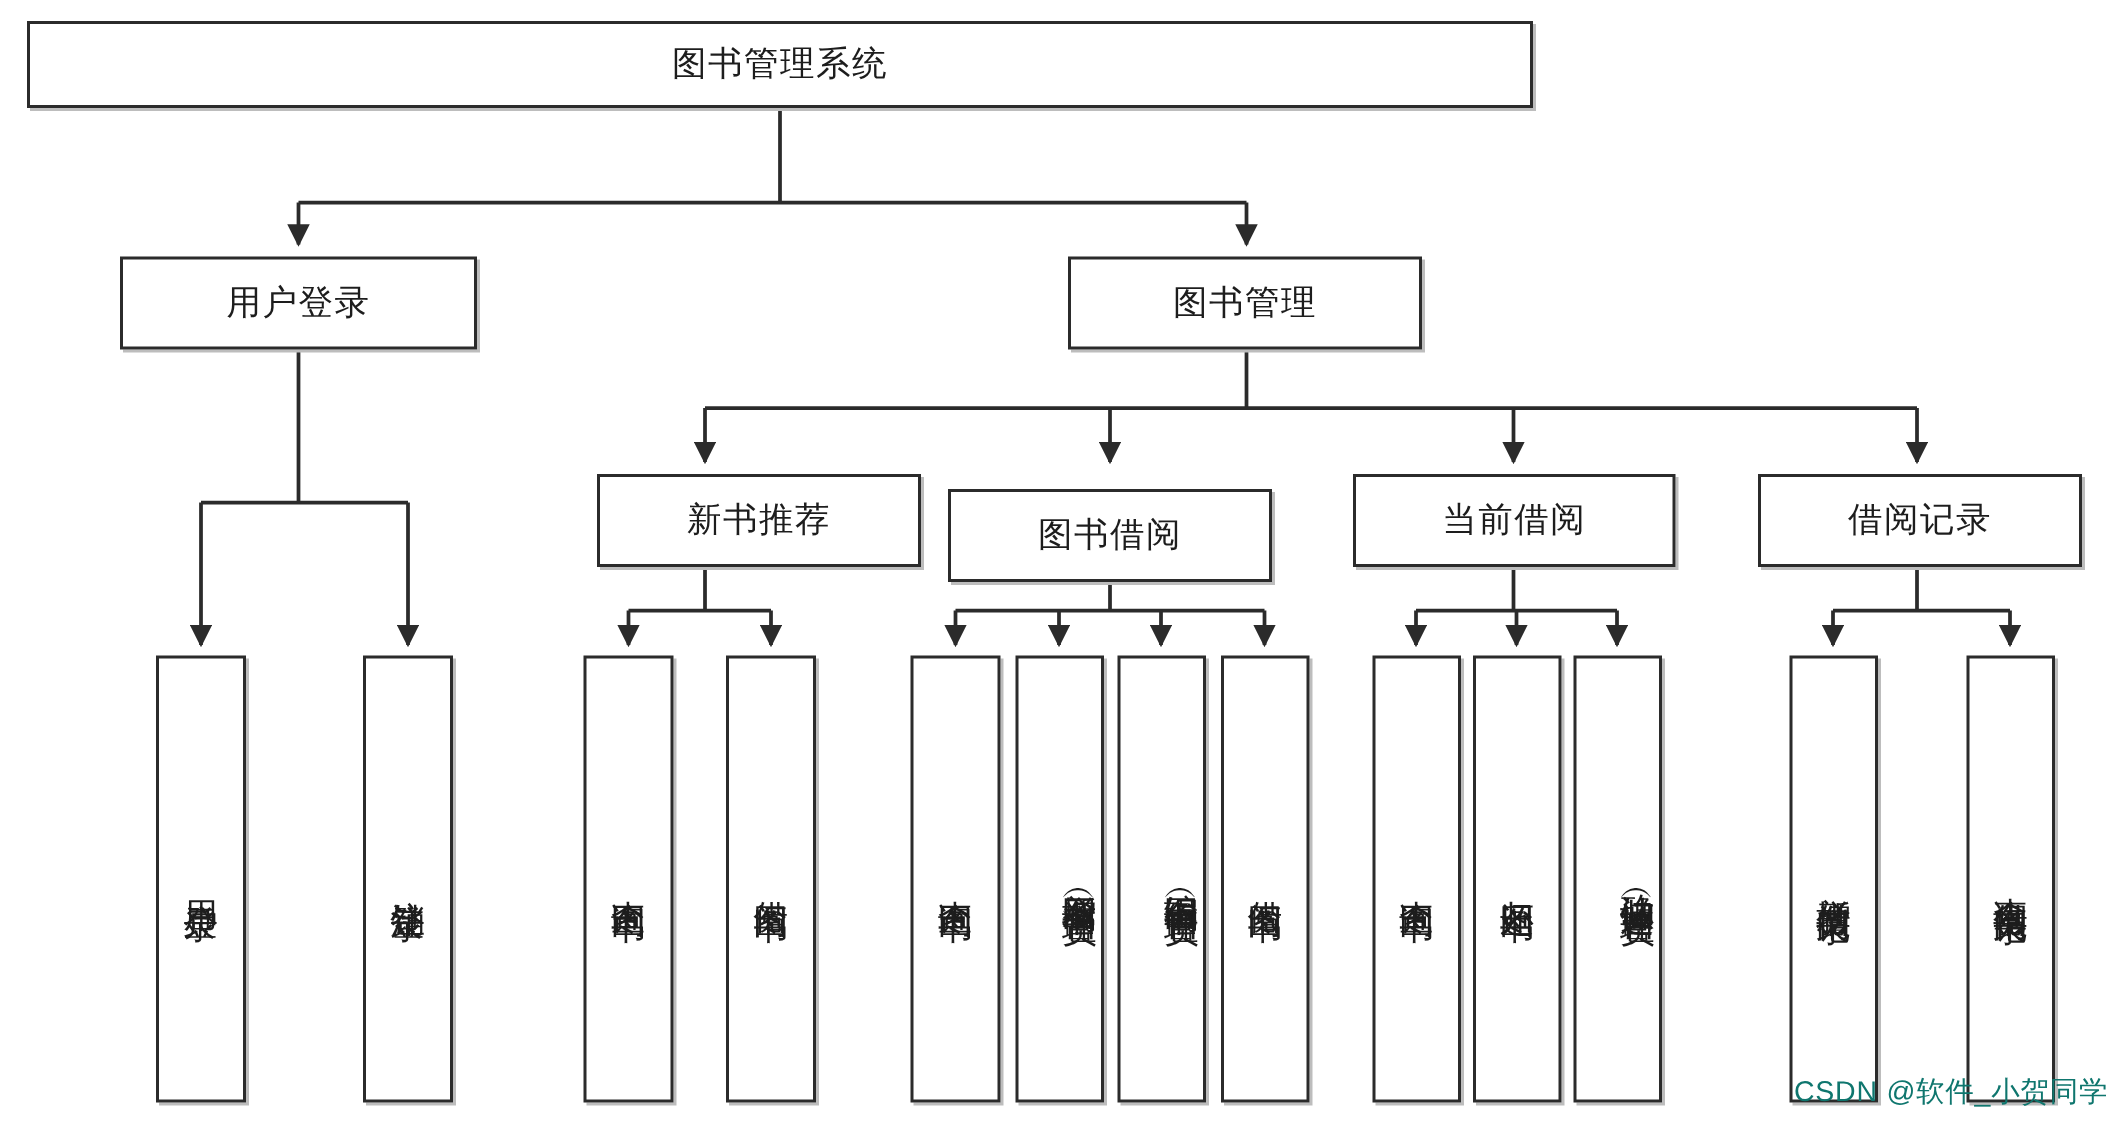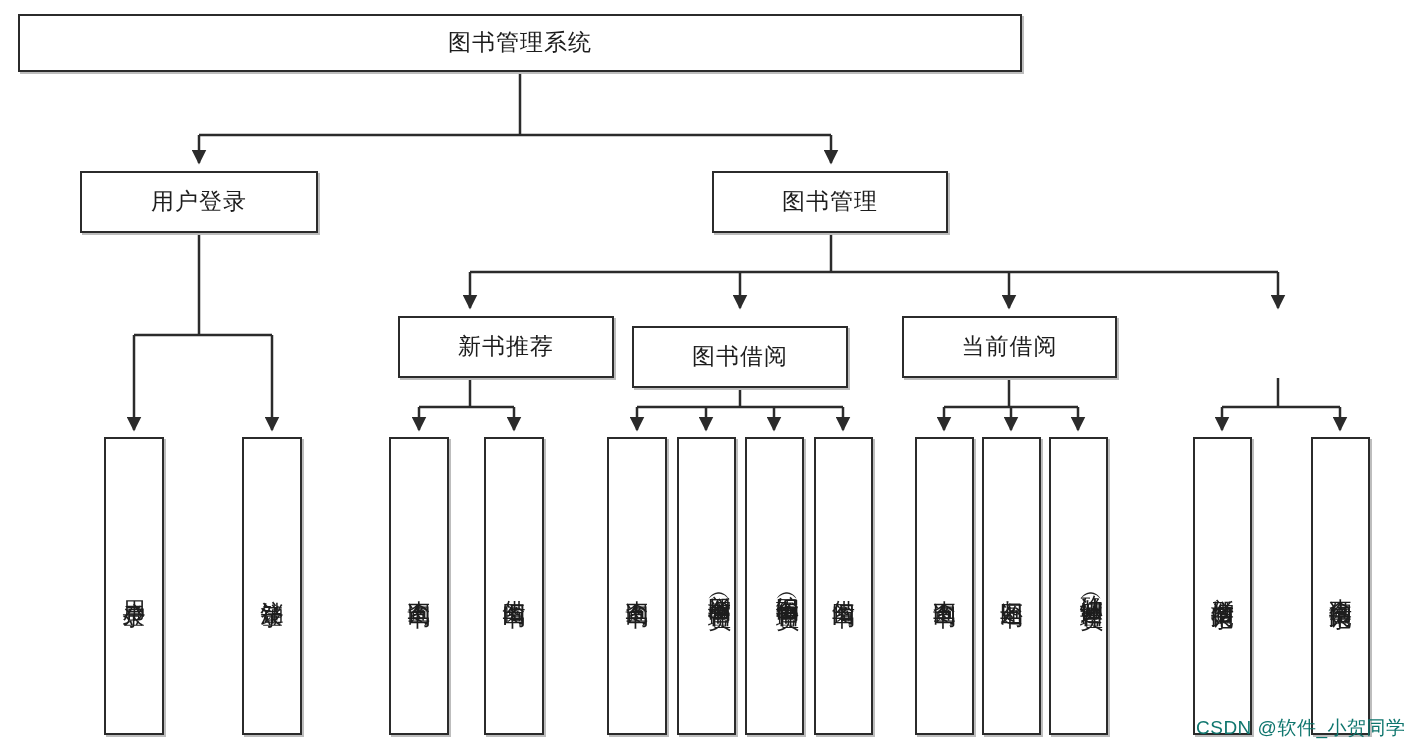--- a/index.html
+++ b/index.html
@@ -134,20 +134,23 @@
 
   <div class="node horiz" style="left:362px; top:316px; width:216px; height:62px;margin-left:36px;">
     <span>新书推荐</span>
   </div>
   <div class="node horiz" style="left:632px; top:316px; width:216px; height:62px;margin-top:10px;">
     <span>图书借阅</span>
   </div>
   <div class="node horiz" style="left:902px; top:316px; width:215px; height:62px;justify-content:center;">
     <span>当前借阅</span>
   </div>
+  <div class="node horiz" style="left:1172px; top:316px; width:216px; height:62px;">
+    <span>借阅记录</span>
+  </div>
 
   <div class="node vert" style="left:104px; top:437px; width:60px; height:298px;">
     <span class="vtext">用户登录</span>
   </div>
   <div class="node vert" style="left:242px; top:437px; width:60px; height:298px;">
     <span class="vtext">注销登录</span>
   </div>
 
   <div class="node vert" style="left:389px; top:437px; width:60px; height:298px;">
     <span class="vtext">查询图书</span>

